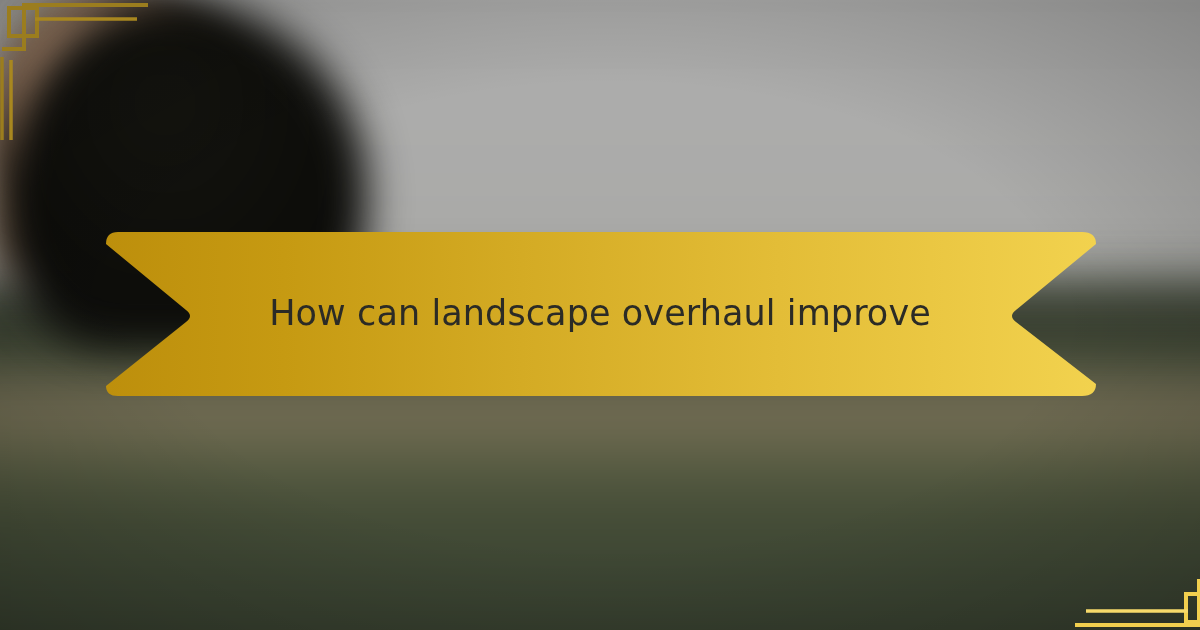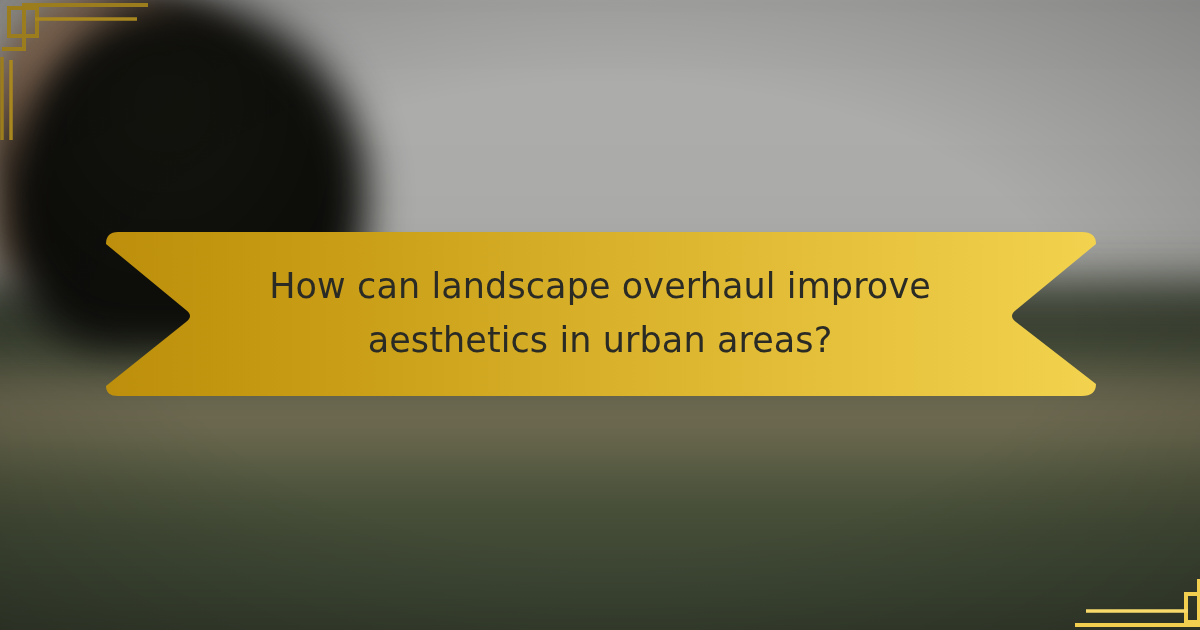--- a/index.html
+++ b/index.html
@@ -244,17 +244,16 @@
         Q 2 172 2 162
         L 82 98
         Q 90 92 82 86
         L 2 20
         Q 2 8 14 8
         Z" fill="url(#ribbonGrad)"></path>
     </svg>
 
     <div class="ribbon-text">
       <div class="ribbon-line">How can landscape overhaul improve</div>
-      <div class="ribbon-line">aesthetics in urban areas?</div>
     </div>
   </div>
 
 </div>
 
 </body></html>

